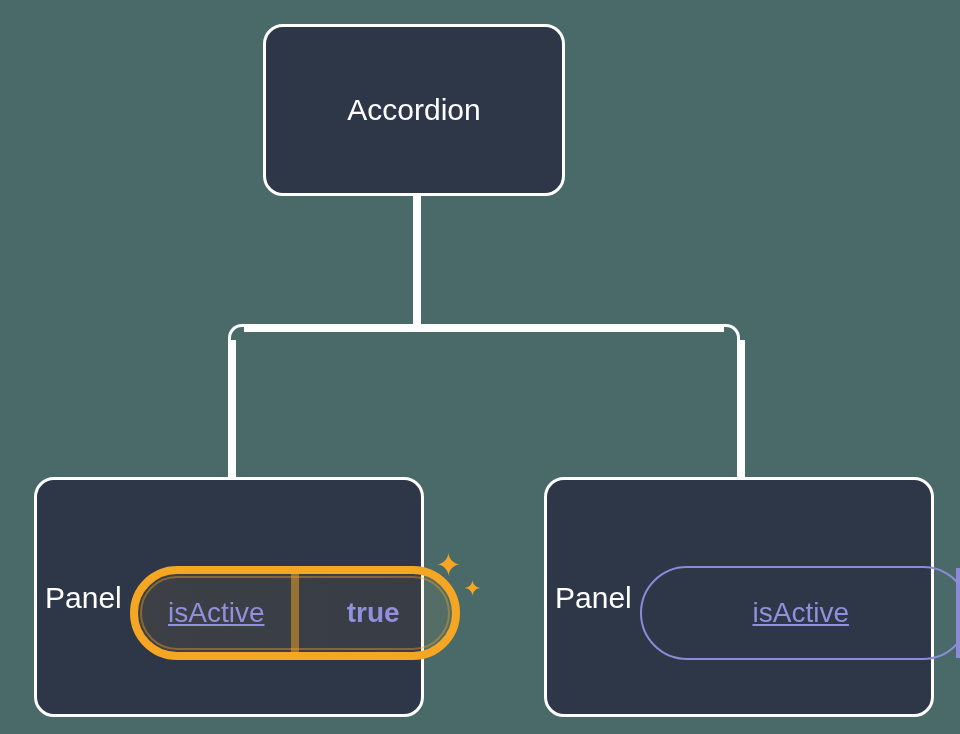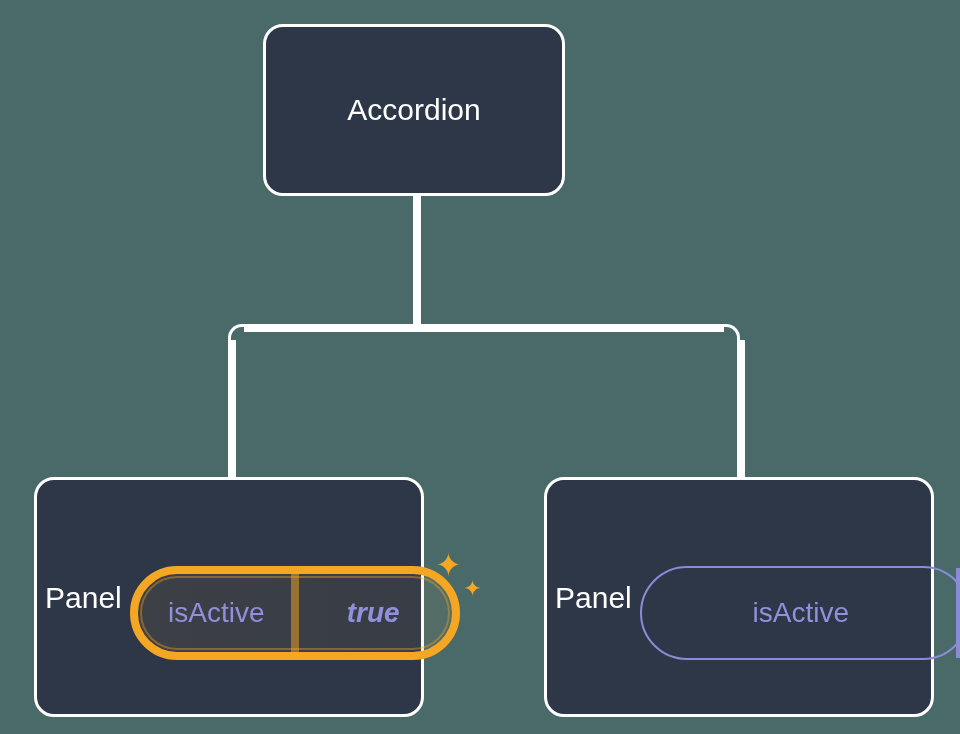--- a/index.html
+++ b/index.html
@@ -83,27 +83,27 @@
     .pill-half {
       flex: 1;
       display: flex;
       align-items: center;
       justify-content: center;
       font-size: 28px;
       height: 100%;
     }
     .pill-left {
       color: #9090dc;
+      text-decoration: underline;
     }
     .pill-right {
       color: #9090dc;
     }
     .pill-right-active {
       font-weight: 700;
-      font-style: italic;
     }
     .pill-divider-active {
       width: 1px;
       height: 78px;
       background: rgba(245,166,35,0.5);
     }
     .pill-divider-inactive {
       width: 1px;
       height: 90px;
       background: #8b8bd8;

